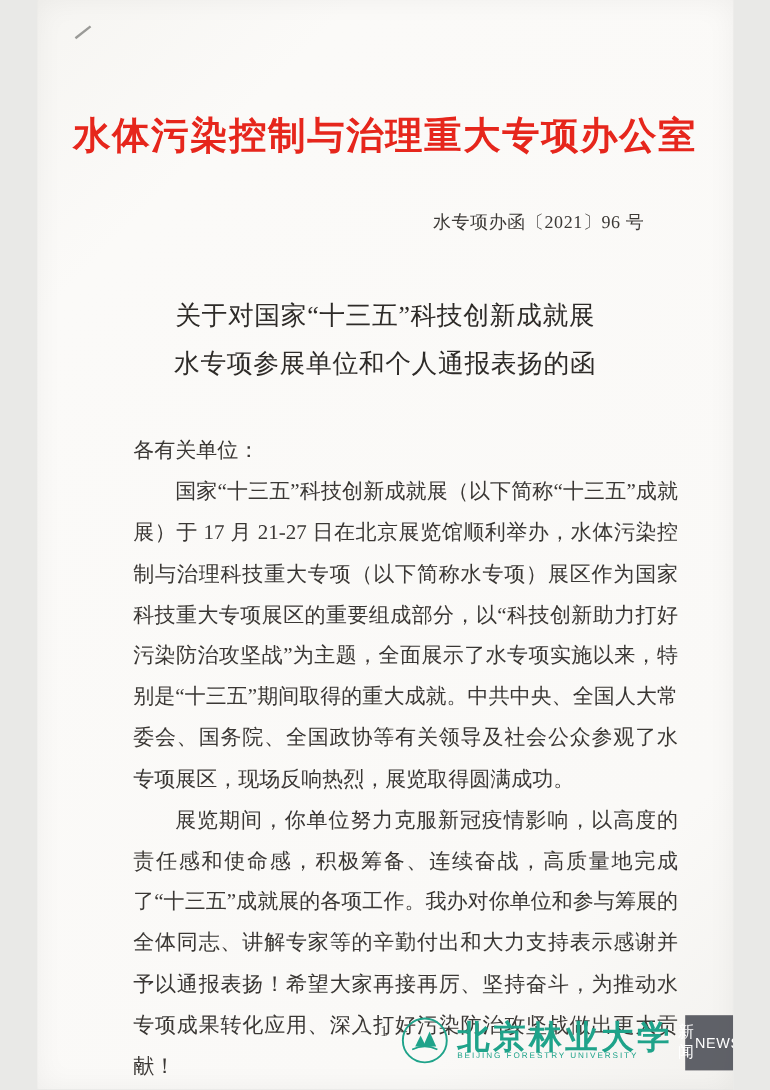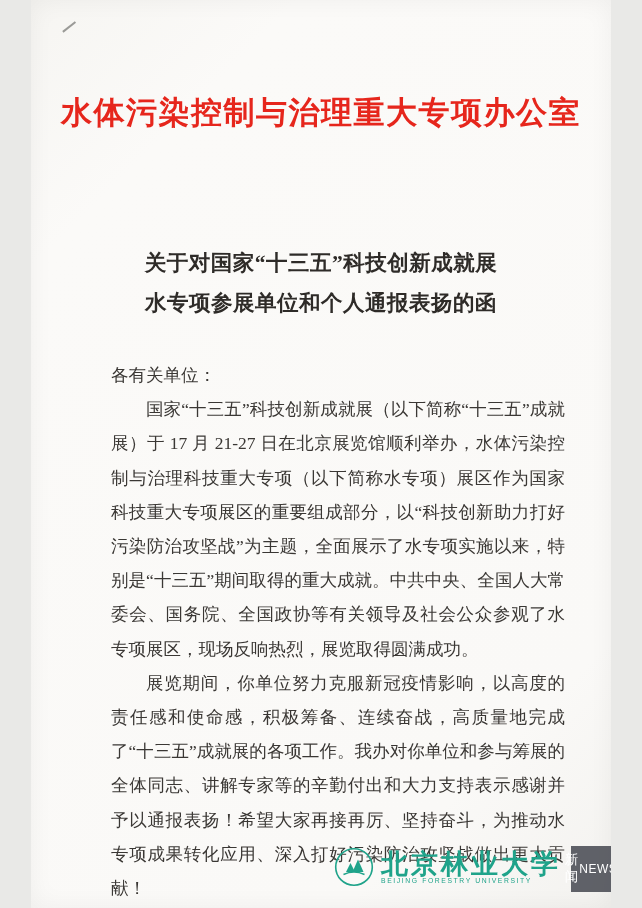--- a/index.html
+++ b/index.html
@@ -36,21 +36,21 @@
     top: 176px; right: 74px;
     font-size: 15px;
     color: #3c3936;
     letter-spacing: 0.5px;
   }
   .letter-title {
     position: absolute;
     top: 243px; left: 0; right: 0;
     text-align: center;
     font-size: 21.5px;
-    font-weight: bold;
+    font-weight: normal;
     line-height: 40px;
     color: #2e2b28;
     letter-spacing: 0.5px;
   }
   .letter-body {
     position: absolute;
     top: 358px;
     left: 80px;
     width: 454px;
     font-size: 17.5px;
@@ -109,20 +109,21 @@
 </style>
 </head>
 <body>
 
 <div class="page">
 
   <div class="scan-artifact"></div>
 
   <div class="org-title">水体污染控制与治理重大专项办公室</div>
 
+  <div class="doc-number">水专项办函〔2021〕96 号</div>
 
   <div class="letter-title">
     <div>关于对国家“十三五”科技创新成就展</div>
     <div>水专项参展单位和个人通报表扬的函</div>
   </div>
 
   <div class="letter-body">
     <p class="salutation">各有关单位：</p>
     <p>国家“十三五”科技创新成就展（以下简称“十三五”成就展）于 17 月 21-27 日在北京展览馆顺利举办，水体污染控制与治理科技重大专项（以下简称水专项）展区作为国家科技重大专项展区的重要组成部分，以“科技创新助力打好污染防治攻坚战”为主题，全面展示了水专项实施以来，特别是“十三五”期间取得的重大成就。中共中央、全国人大常委会、国务院、全国政协等有关领导及社会公众参观了水专项展区，现场反响热烈，展览取得圆满成功。</p>
     <p>展览期间，你单位努力克服新冠疫情影响，以高度的责任感和使命感，积极筹备、连续奋战，高质量地完成了“十三五”成就展的各项工作。我办对你单位和参与筹展的全体同志、讲解专家等的辛勤付出和大力支持表示感谢并予以通报表扬！希望大家再接再厉、坚持奋斗，为推动水专项成果转化应用、深入打好污染防治攻坚战做出更大贡献！</p>

